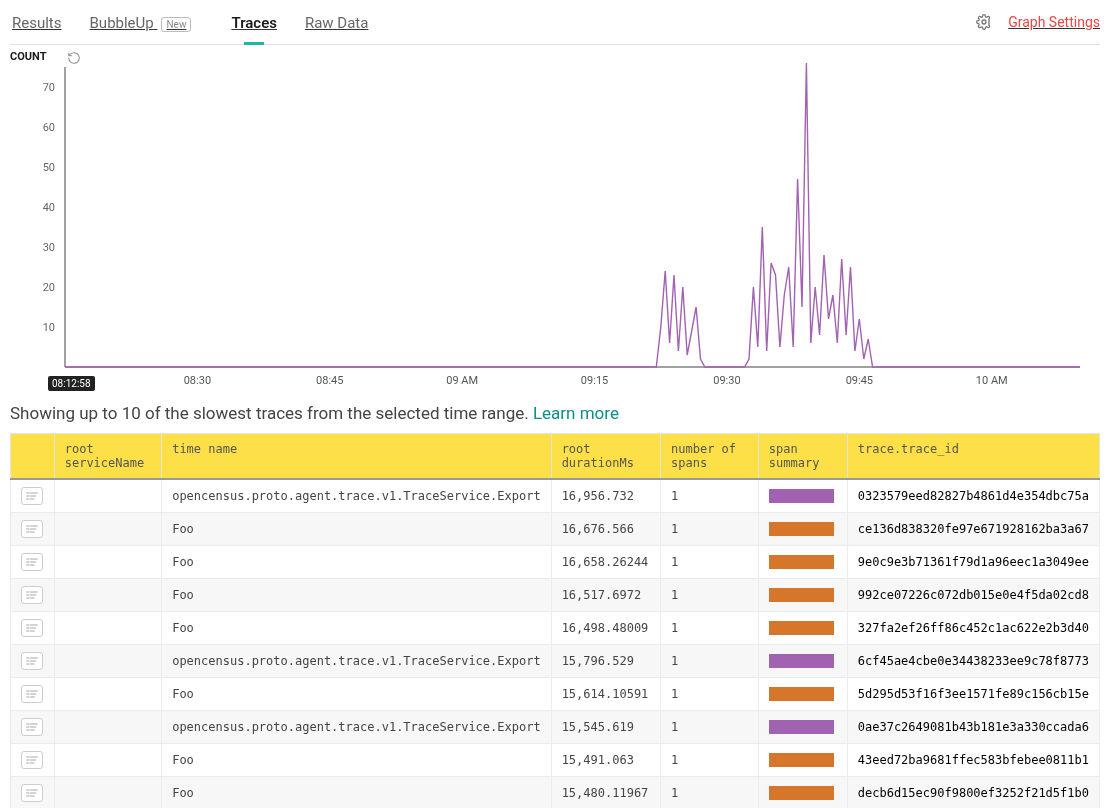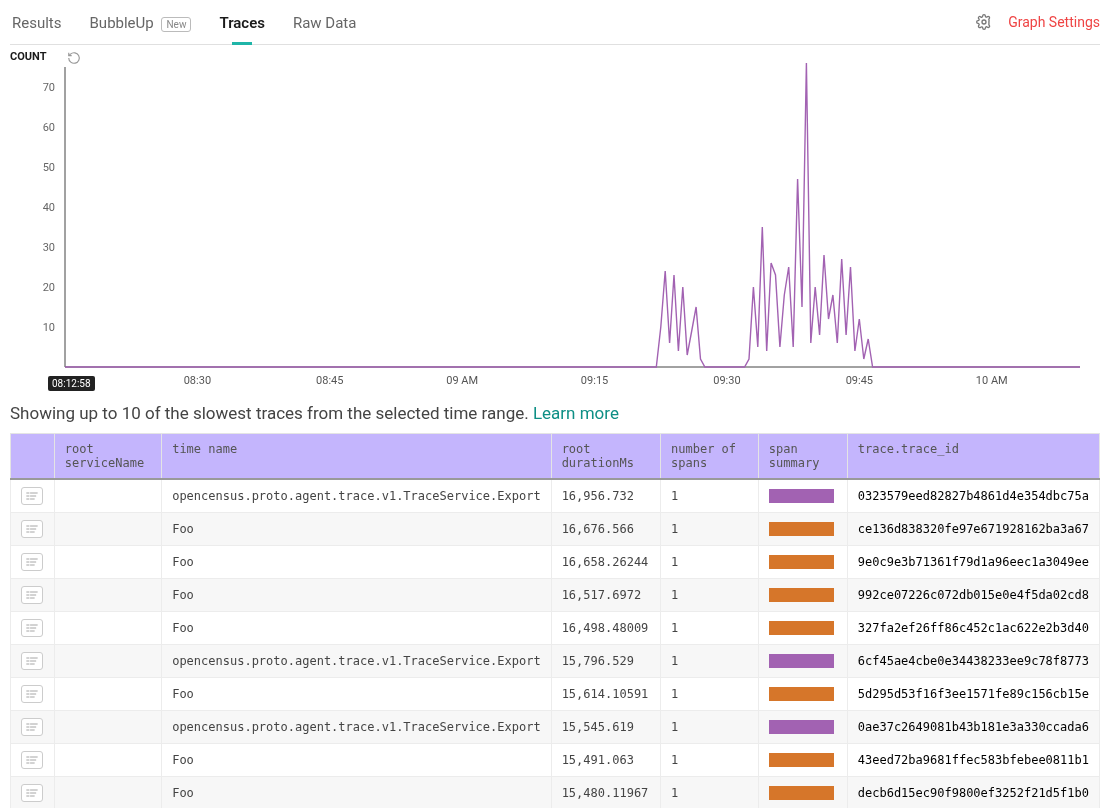--- a/index.html
+++ b/index.html
@@ -12,32 +12,34 @@
   padding: 0 10px;
 }
 
 
 .tabs {
   display: flex;
   align-items: center;
   border-bottom: 1px solid #e0e0e0;
   padding: 0;
   margin-top: 8px;
+  text-decoration: underline;
 }
 .tabs-left { display: flex; gap: 24px; }
 .tab {
   padding: 6px 2px 12px 2px;
   font-size: 15px;
   color: #666;
   cursor: pointer;
   position: relative;
 }
 .tab.active {
   color: #1a1a1a;
   font-weight: 600;
+  margin-left: 12px;
 }
 .tab.active::after {
   content: '';
   position: absolute;
   left: 30%;
   right: 30%;
   bottom: -1px;
   height: 3px;
   background: #1fb5a8;
 }
@@ -102,21 +104,21 @@
   font-size: 12px;
 }
 thead th {
   text-align: left;
   font-weight: 400;
   color: #555;
   padding: 8px 10px;
   border: 1px solid #e4e4e4;
   font-family: ui-monospace, Menlo, Consolas, monospace;
   font-size: 12px;
-  background: #c4b5fd;
+  background: #fde047;
   vertical-align: top;
 }
 thead tr { border-bottom: 2px solid #999; }
 tbody td {
   padding: 7px 10px;
   border: 1px solid #ececec;
   font-family: ui-monospace, Menlo, Consolas, monospace;
   font-size: 12px;
   color: #444;
 }

